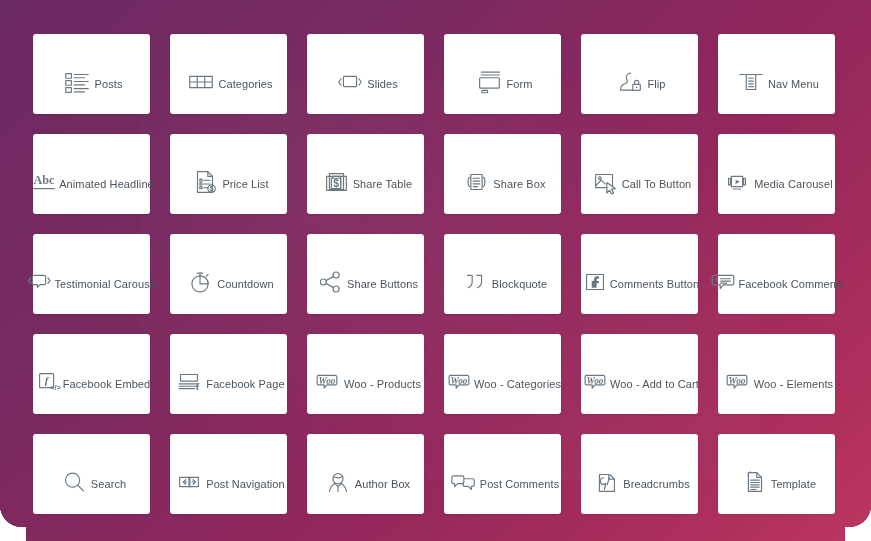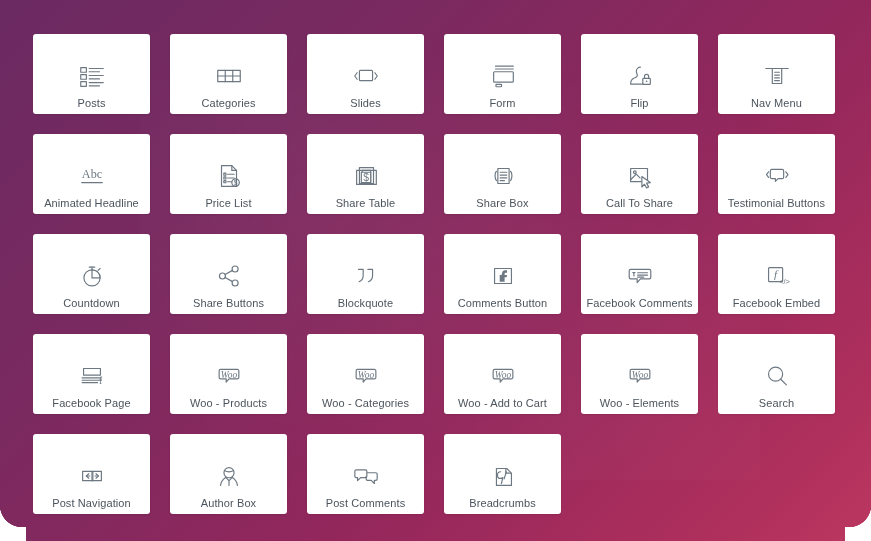--- a/index.html
+++ b/index.html
@@ -59,36 +59,37 @@
     grid-template-columns: repeat(6, 117px);
     grid-auto-rows: 80px;
     column-gap: 20px;
     row-gap: 20px;
   }
   .card {
     background: #ffffff;
     border-radius: 3px;
     box-shadow: 0 1px 2px rgba(0,0,0,0.10);
     display: flex;
-    flex-direction: column;
+    flex-direction: row;
     align-items: center;
     justify-content: center;
     cursor: pointer;
     user-select: none;
     padding-top: 20px;
     box-sizing: border-box;
   }
   .card-icon {
     width: 34px;
     height: 34px;
     display: flex;
     align-items: center;
     justify-content: center;
     color: #6d7882;
     margin-bottom: 4px;
+    font-weight: bold;
   }
   .card-icon svg {
     display: block;
     width: 30px;
     height: 30px;
     stroke: #6d7882;
     stroke-width: 1.25;
     fill: none;
     stroke-linecap: round;
     stroke-linejoin: round;
@@ -245,31 +246,43 @@
       </div>
       <div class="card">
         <div class="card-icon">
           <svg viewBox="0 0 32 32">
     <rect x="6" y="8" width="18" height="14"></rect>
     <circle cx="10.5" cy="12" r="1.4"></circle>
     <polyline points="6.5,19.5 12,14 16,18"></polyline>
     <path d="M18 16.5l9 6.5-4 0.6 2.2 4-2.2 1.2-2.2-4-2.8 2.9z" fill="#ffffff"></path>
   </svg>
         </div>
-        <div class="card-label">Call To Share</div>
+        <div class="card-label">Call To Button</div>
+      </div>
+      <div class="card">
+        <div class="card-icon">
+          <svg viewBox="0 0 32 32">
+    <rect x="10" y="10" width="12" height="11"></rect>
+    <polygon points="14.5,13.5 19,15.8 14.5,18.1" fill="#6d7882" stroke="none"></polygon>
+    <rect x="7" y="12" width="2" height="7"></rect>
+    <rect x="23" y="12" width="2" height="7"></rect>
+    <line x1="12" y1="23.5" x2="20" y2="23.5"></line>
+  </svg>
+        </div>
+        <div class="card-label">Media Carousel</div>
       </div>
       <div class="card">
         <div class="card-icon">
           <svg viewBox="0 0 32 32">
     <path d="M10.5 9h11a1.6 1.6 0 0 1 1.6 1.6v6.6a1.6 1.6 0 0 1-1.6 1.6h-4.4l-2.8 3v-3h-3.8a1.6 1.6 0 0 1-1.6-1.6v-6.6A1.6 1.6 0 0 1 10.5 9z"></path>
     <polyline points="7,11.5 4.8,14.5 7,17.5"></polyline>
     <polyline points="25.5,11.5 27.7,14.5 25.5,17.5"></polyline>
   </svg>
         </div>
-        <div class="card-label">Testimonial Buttons</div>
+        <div class="card-label">Testimonial Carousel</div>
       </div>
       <div class="card">
         <div class="card-icon">
           <svg viewBox="0 0 32 32">
     <circle cx="16" cy="18" r="8.6"></circle>
     <line x1="13" y1="6.5" x2="19" y2="6.5"></line>
     <line x1="16" y1="6.5" x2="16" y2="9.4"></line>
     <line x1="22.5" y1="10" x2="24.6" y2="8"></line>
     <path d="M16 18V9.4a8.6 8.6 0 0 1 8.6 8.6z" fill="#ffffff"></path>
   </svg>
@@ -426,16 +439,31 @@
         <div class="card-icon">
           <svg viewBox="0 0 32 32">
     <path d="M9 8h11l5 5v13H9z"></path>
     <path d="M19 8v5h5"></path>
     <path d="M13.5 11.5c-2 0-3.4 1.6-3.4 3.6s1.5 3.5 3.4 3.5c1 0 1.8-0.4 2.4-1l-1.6 6.6"></path>
     <path d="M19.6 11.5l-2.4 7.5"></path>
   </svg>
         </div>
         <div class="card-label">Breadcrumbs</div>
       </div>
+      <div class="card">
+        <div class="card-icon">
+          <svg viewBox="0 0 32 32">
+    <path d="M10 6h9l5 5v15H10z"></path>
+    <polyline points="19,6 19,11 24,11"></polyline>
+    <line x1="12.5" y1="14" x2="21.5" y2="14"></line>
+    <line x1="12.5" y1="16.5" x2="21.5" y2="16.5"></line>
+    <line x1="12.5" y1="19" x2="21.5" y2="19"></line>
+    <line x1="12.5" y1="21.5" x2="21.5" y2="21.5"></line>
+    <line x1="12.5" y1="24" x2="18" y2="24"></line>
+    <path d="M12 5.2l-2 1.4v3"></path>
+  </svg>
+        </div>
+        <div class="card-label">Template</div>
+      </div>
     </div>
   <div class="bl-corner"></div>
   <div class="br-corner"></div>
 </div>
 
 </body></html>

